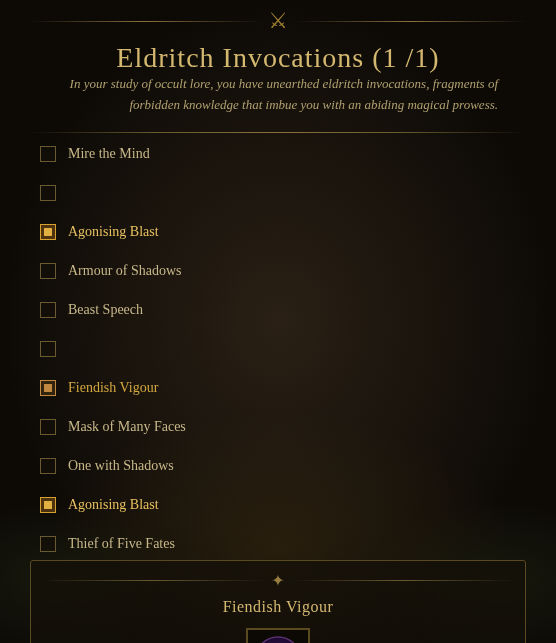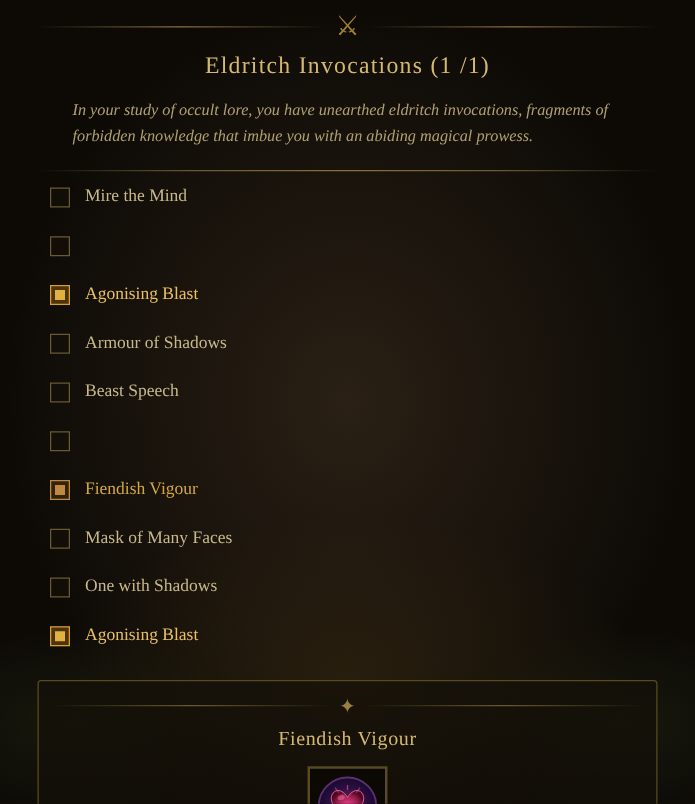--- a/index.html
+++ b/index.html
@@ -58,51 +58,50 @@
       background: linear-gradient(to right, transparent, #8a7040, transparent);
     }
 
     .ornament-icon {
       font-size: 22px;
       color: #a08030;
       margin: 0 8px;
     }
 
     .title {
-      font-size: 19px;
+      font-size: 28px;
       color: #d4b870;
       text-align: center;
       letter-spacing: 1px;
-      margin-bottom: 14px;
       font-weight: normal;
     }
 
     .description {
       font-size: 13px;
       color: #b0a070;
-      text-align: left;
+      text-align: right;
       line-height: 1.6;
       margin-bottom: 16px;
       max-width: 440px;
       font-style: italic;
     }
 
     .divider {
       width: 100%;
       height: 1px;
       background: linear-gradient(to right, transparent, #6a5a30, #8a7040, #6a5a30, transparent);
       margin-bottom: 10px;
     }
 
     .invocations-list {
       width: 100%;
       display: flex;
       flex-direction: column;
       gap: 17px;
-      margin-bottom: 24px;
+      margin-bottom: 5px;
     }
 
     .invocation-item {
       display: flex;
       align-items: center;
       padding: 3px 10px;
       cursor: pointer;
       border-radius: 2px;
       transition: background 0.15s;
     }
@@ -277,20 +276,24 @@
     <div class="checkbox"></div>
     <span class="item-label">Mask of Many Faces</span>
   </div>
       <div class="invocation-item">
     <div class="checkbox"></div>
     <span class="item-label">One with Shadows</span>
   </div>
       <div class="invocation-item">
     <div class="checkbox selected"></div>
     <span class="item-label highlight">Agonising Blast</span>
+  </div>
+      <div class="invocation-item">
+    <div class="checkbox"></div>
+    <span class="item-label">Thief of Five Fates</span>
   </div>
     </div>
 
   <div class="bottom-panel">
     <div class="panel-ornament">
       <div class="panel-ornament-line"></div>
       <span class="panel-ornament-icon">✦</span>
       <div class="panel-ornament-line"></div>
     </div>
     <div class="panel-title">Fiendish Vigour</div>

